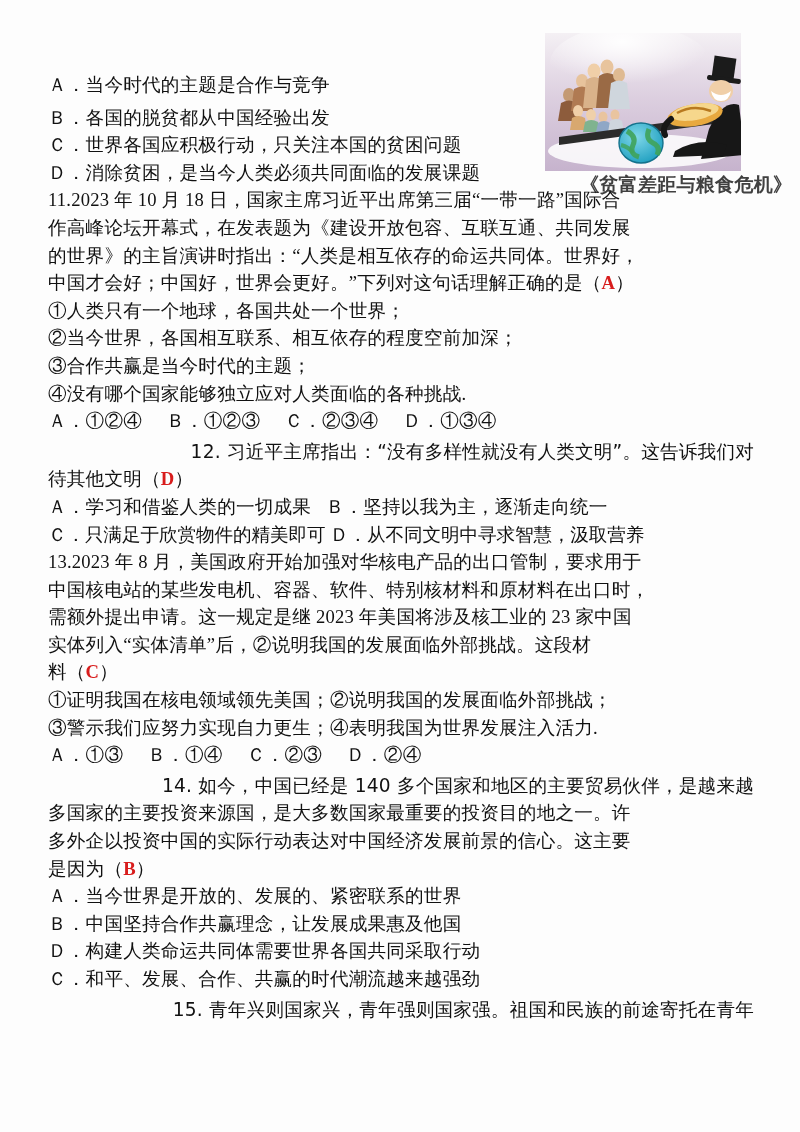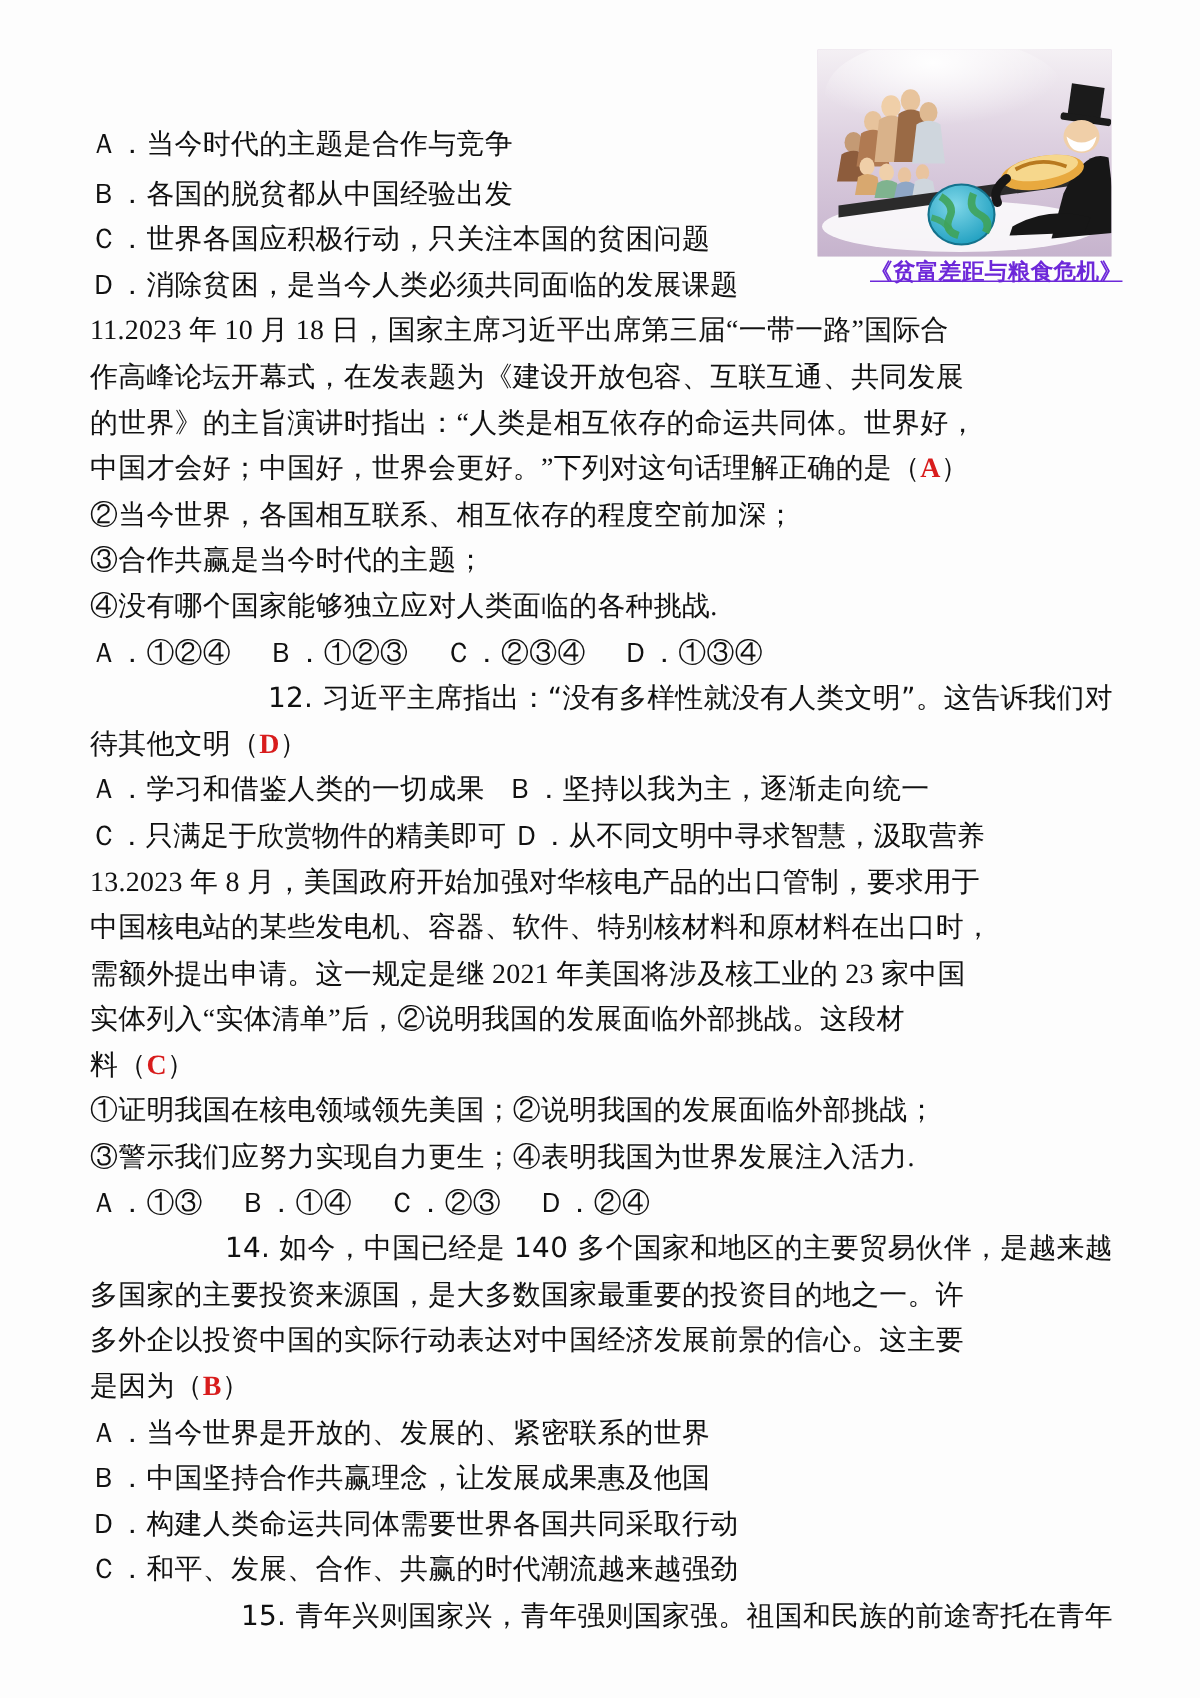--- a/index.html
+++ b/index.html
@@ -40,42 +40,41 @@
     background:
       radial-gradient(ellipse 150% 90% at 50% 8%, #f3eef3 0%, #e0d3e2 35%, #cdbcd2 70%, #c3b0ca 100%);
     border: 0;
   }
   .fig-svg { position: absolute; left: 0; top: 0; }
   .figure-caption {
     position: absolute;
     left: 580px;
     top: 172px;
     width: 180px;
-    font-size: 15px;
+    font-size: 19px;
     font-weight: bold;
     letter-spacing: 0.3px;
-    color: #6d28d9;
+    color: #404040;
     white-space: nowrap;
-    text-decoration: underline;
   }
 
   
   .body-text {
     position: absolute;
     left: 48px;
     top: 76px;
     width: 706px;
   }
   .ln {
     font-size: 18.6px;
     line-height: 1;
     color: #111111;
     white-space: pre;
     letter-spacing: 0.2px;
-    margin: 12px;
+    margin: 0;
   }
   .ln.gap-sm { margin-top: 9px; font-family: Liberation Serif, serif; }
   .ln.gap-md { margin-top: 12px; text-align: right; }
   .ln.gap-lg { margin-top: 14px; }
 
   .ans {
     color: #d81c1c;
     font-weight: bold;
   }
   .narrow { letter-spacing: -0.1px; }
@@ -158,33 +157,34 @@
 
     <p class="ln">Ａ．当今时代的主题是合作与竞争</p>
     <p class="ln gap-lg">Ｂ．各国的脱贫都从中国经验出发</p>
     <p class="ln gap-sm">Ｃ．世界各国应积极行动，只关注本国的贫困问题</p>
     <p class="ln gap-sm">Ｄ．消除贫困，是当今人类必须共同面临的发展课题</p>
 
     <p class="ln gap-sm">11.2023 年 10 月 18 日，国家主席习近平出席第三届“一带一路”国际合</p>
     <p class="ln gap-sm">作高峰论坛开幕式，在发表题为《建设开放包容、互联互通、共同发展</p>
     <p class="ln gap-sm">的世界》的主旨演讲时指出：“人类是相互依存的命运共同体。世界好，</p>
     <p class="ln gap-sm"><span>中国才会好；中国好，世界会更好。”下列对这句话理解正确的是（</span><span class="ans">A</span><span>）</span></p>
+    <p class="ln gap-sm">①人类只有一个地球，各国共处一个世界；</p>
     <p class="ln gap-sm">②当今世界，各国相互联系、相互依存的程度空前加深；</p>
     <p class="ln gap-sm">③合作共赢是当今时代的主题；</p>
     <p class="ln gap-sm">④没有哪个国家能够独立应对人类面临的各种挑战.</p>
     <p class="ln gap-sm">Ａ．①②④     Ｂ．①②③     Ｃ．②③④     Ｄ．①③④</p>
 
     <p class="ln gap-md">12. 习近平主席指出：“没有多样性就没有人类文明”。这告诉我们对</p>
     <p class="ln gap-sm"><span>待其他文明（</span><span class="ans">D</span><span>）</span></p>
     <p class="ln gap-sm">Ａ．学习和借鉴人类的一切成果   Ｂ．坚持以我为主，逐渐走向统一</p>
     <p class="ln gap-sm narrow">Ｃ．只满足于欣赏物件的精美即可 Ｄ．从不同文明中寻求智慧，汲取营养</p>
 
     <p class="ln gap-sm">13.2023 年 8 月，美国政府开始加强对华核电产品的出口管制，要求用于</p>
     <p class="ln gap-sm">中国核电站的某些发电机、容器、软件、特别核材料和原材料在出口时，</p>
-    <p class="ln gap-sm">需额外提出申请。这一规定是继 2021 年美国将涉及核工业的 23 家中国</p>
+    <p class="ln gap-sm">需额外提出申请。这一规定是继 2023 年美国将涉及核工业的 23 家中国</p>
     <p class="ln gap-sm">实体列入“实体清单”后，②说明我国的发展面临外部挑战。这段材</p>
     <p class="ln gap-sm"><span>料（</span><span class="ans">C</span><span>）</span></p>
     <p class="ln gap-sm">①证明我国在核电领域领先美国；②说明我国的发展面临外部挑战；</p>
     <p class="ln gap-sm">③警示我们应努力实现自力更生；④表明我国为世界发展注入活力.</p>
     <p class="ln gap-sm">Ａ．①③     Ｂ．①④     Ｃ．②③     Ｄ．②④</p>
 
     <p class="ln gap-md">14. 如今，中国已经是 140 多个国家和地区的主要贸易伙伴，是越来越</p>
     <p class="ln gap-sm">多国家的主要投资来源国，是大多数国家最重要的投资目的地之一。许</p>
     <p class="ln gap-sm">多外企以投资中国的实际行动表达对中国经济发展前景的信心。这主要</p>
     <p class="ln gap-sm"><span>是因为（</span><span class="ans">B</span><span>）</span></p>

